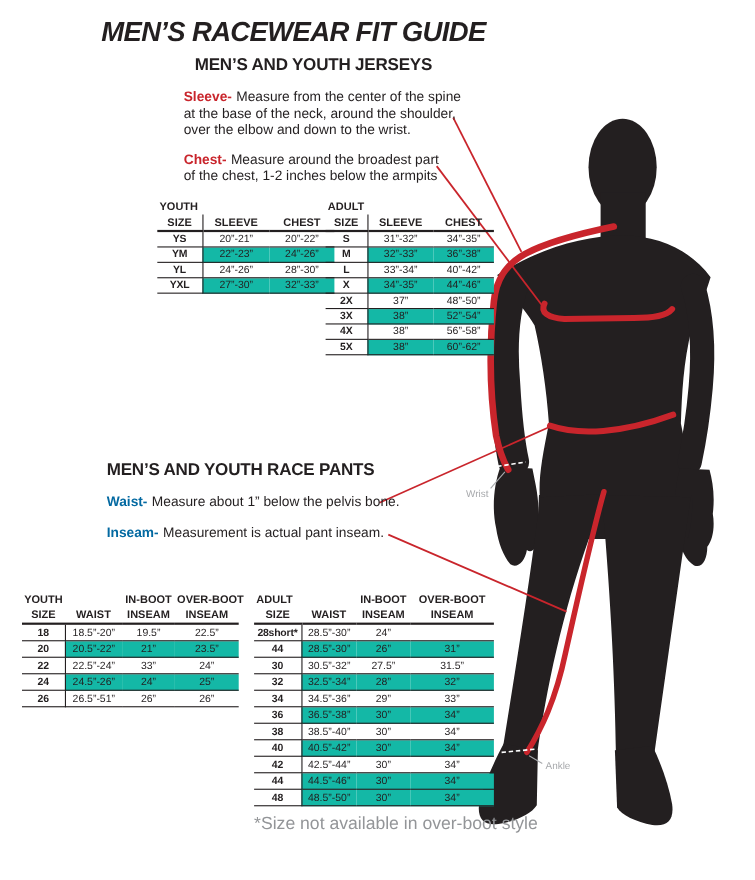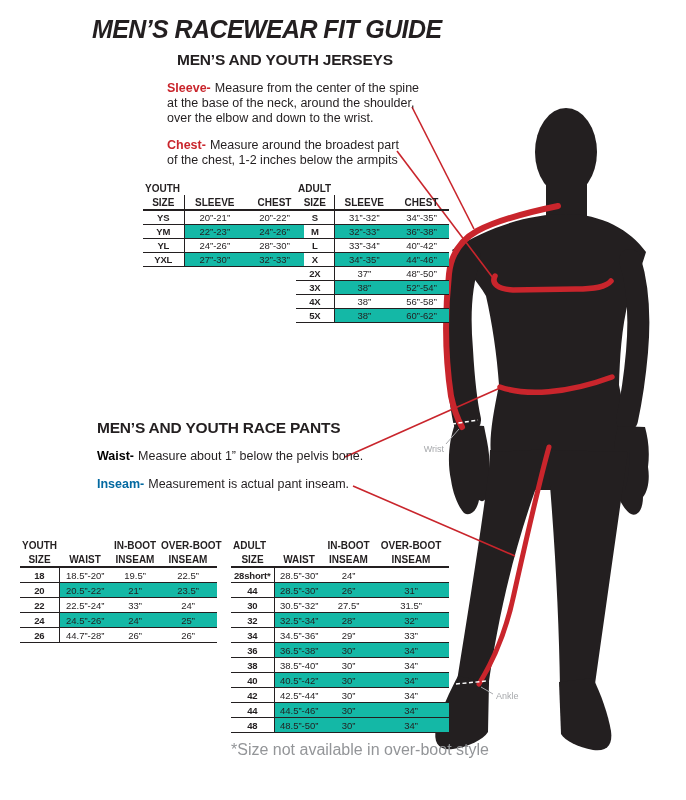--- a/index.html
+++ b/index.html
@@ -209,21 +209,21 @@
           <td>5X</td>
           <td>38”</td>
           <td>60”-62”</td>
         </tr>
       </tbody>
     </table>
 
   <div id="pants-heading" class="abs section-heading">MEN’S AND YOUTH RACE PANTS</div>
 
   <div id="waist-para" class="abs measure-para">
-    <span class="measure-label" style="color: #000000;">Waist-</span><span>Measure about 1” below the pelvis bone.</span>
+    <span class="measure-label" style="color: #0369a1;">Waist-</span><span>Measure about 1” below the pelvis bone.</span>
   </div>
 
   <div id="inseam-para" class="abs measure-para">
     <span class="measure-label" style="color: #0369a1;">Inseam-</span><span>Measurement is actual pant inseam.</span>
   </div>
 
   <table id="youth-pants-table" class="size-table pants">
       <thead>
         <tr class="hdr-top">
           <th>YOUTH</th>
@@ -258,21 +258,21 @@
           <td>24”</td>
         </tr>
         <tr class="shaded">
           <td>24</td>
           <td>24.5”-26”</td>
           <td>24”</td>
           <td>25”</td>
         </tr>
         <tr>
           <td>26</td>
-          <td>44.7”-28”</td>
+          <td>26.5”-51”</td>
           <td>26”</td>
           <td>26”</td>
         </tr>
       </tbody>
     </table>
   <table id="adult-pants-table" class="size-table pants">
       <thead>
         <tr class="hdr-top">
           <th>ADULT</th>
           <th></th>

